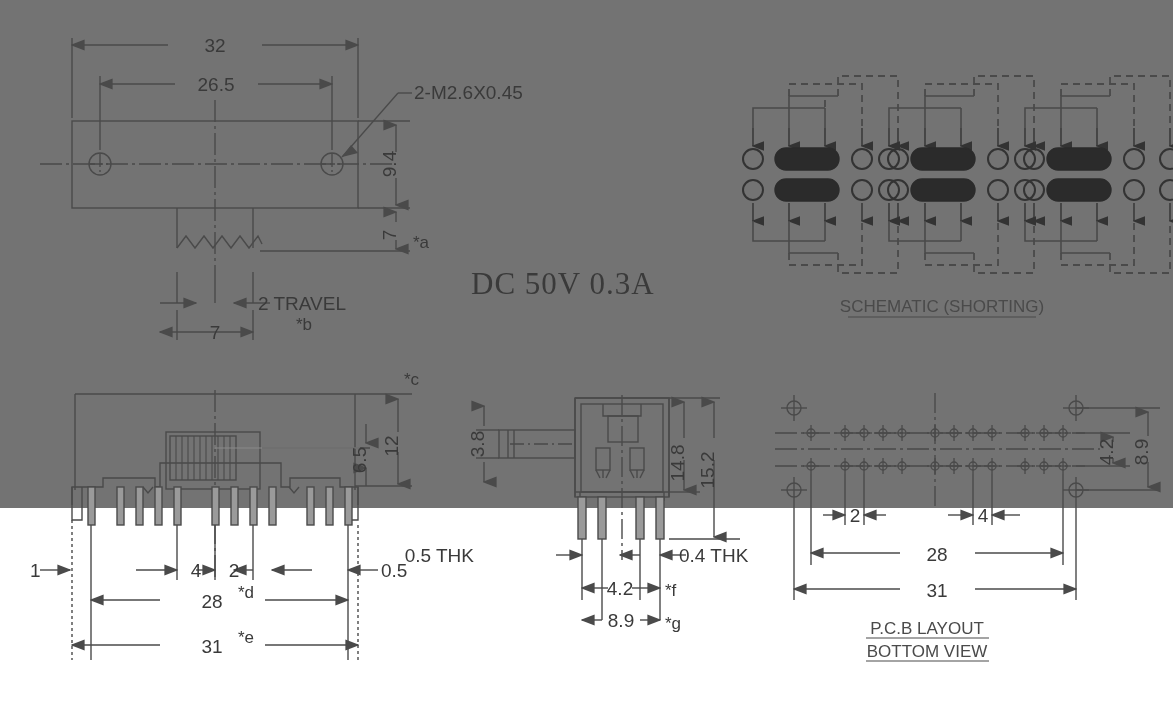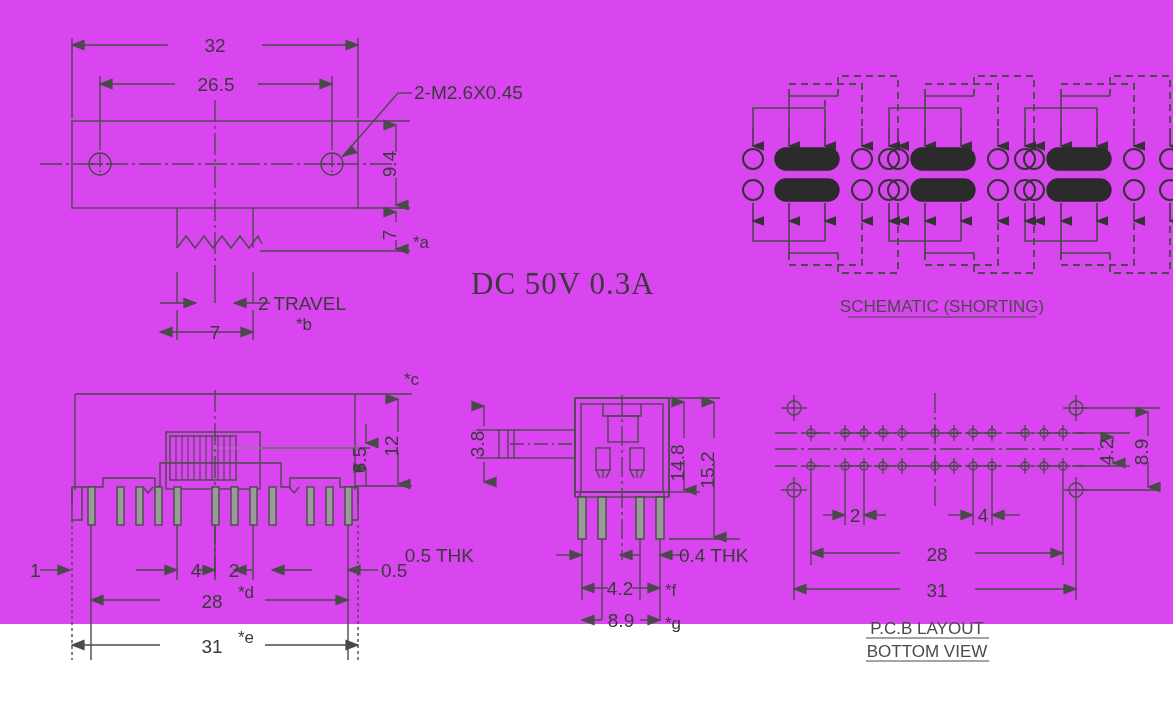--- a/index.html
+++ b/index.html
@@ -1,17 +1,17 @@
 <!DOCTYPE html>
 <html><head>
 <meta charset="utf-8">
 <style>
   html,body{margin:0;padding:0;background:#ffffff;}
   body{width:1173px;height:703px;overflow:hidden;font-family:"Liberation Sans",sans-serif;}
-  #stage{position:relative;width:1173px;height:624px;background:#d946ef;}
+  #stage{position:relative;width:1173px;height:508px;background:#737373;}
   svg{display:block;}
   .lbl{font-family:"Liberation Sans",sans-serif;fill:#3a3a3a;font-size:19px;}
   .lbl-serif{font-family:"Liberation Serif",serif;fill:#3a3a3a;font-size:31px;letter-spacing:1px;}
   .ttl{font-family:"Liberation Sans",sans-serif;fill:#4a4a4a;font-size:17px;}
   .star{font-family:"Liberation Sans",sans-serif;fill:#3a3a3a;font-size:17px;}
 </style>
 </head>
 <body>
 
 <div id="stage">

